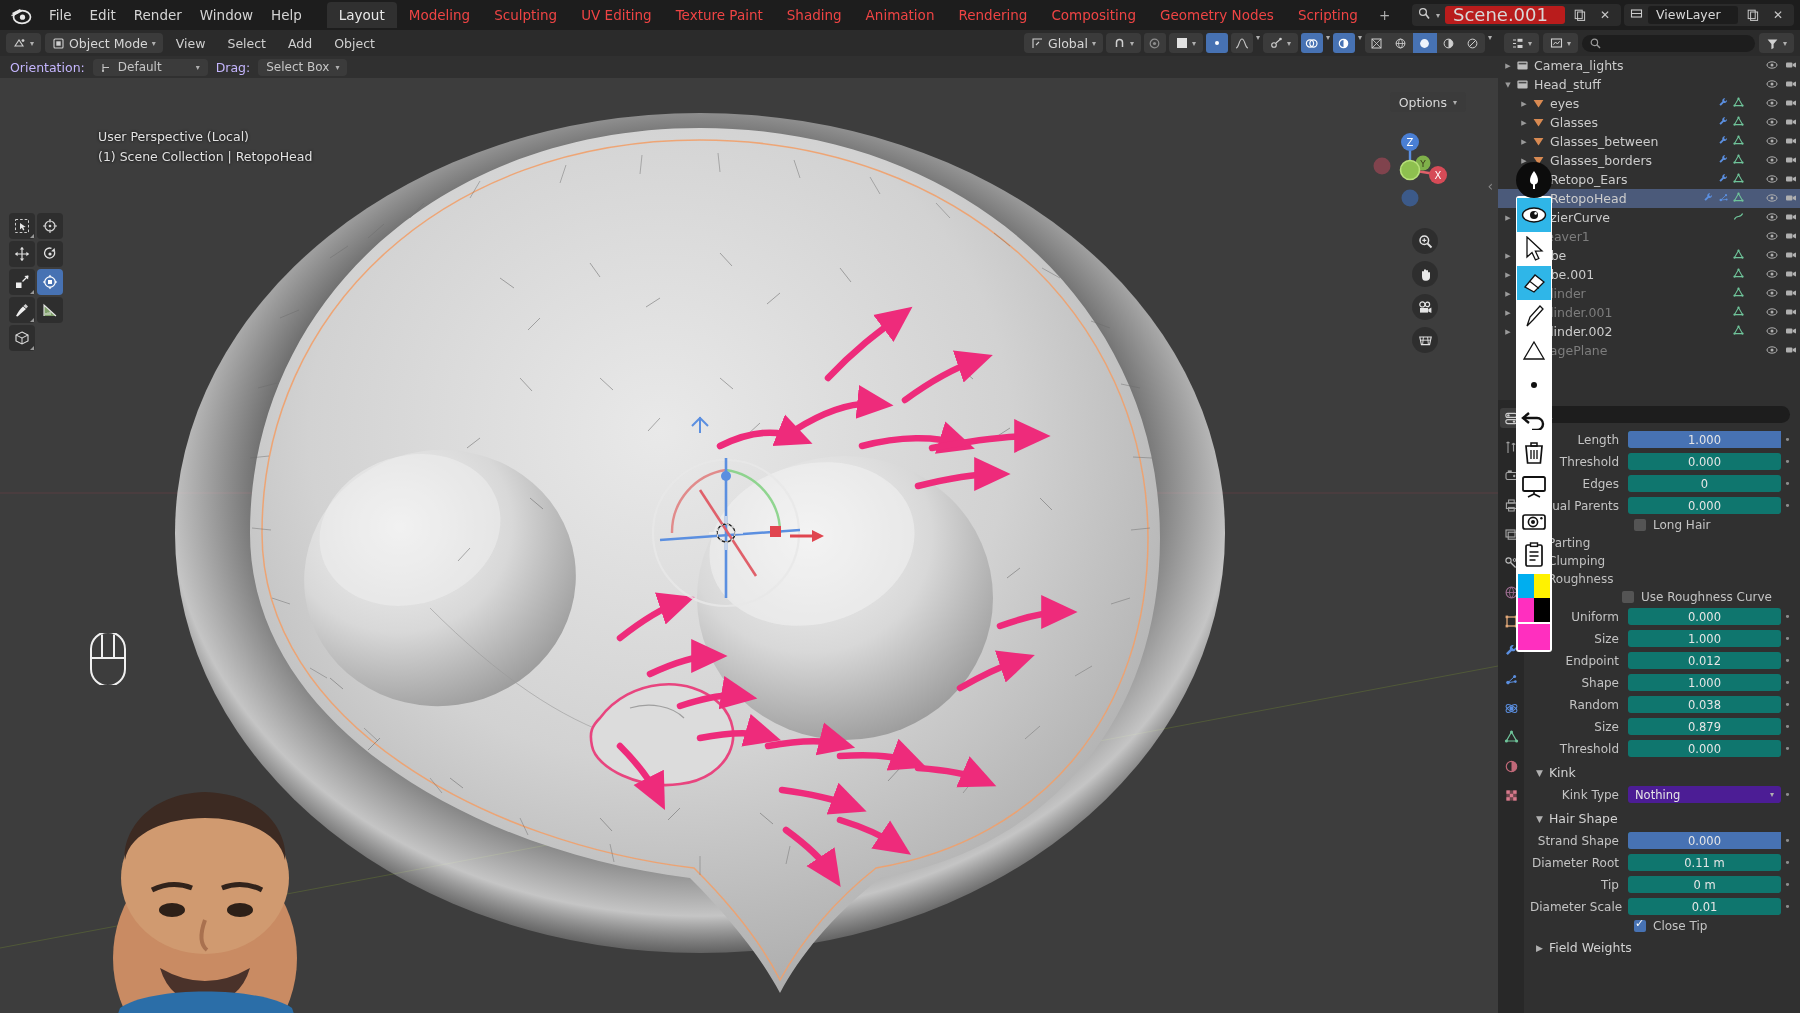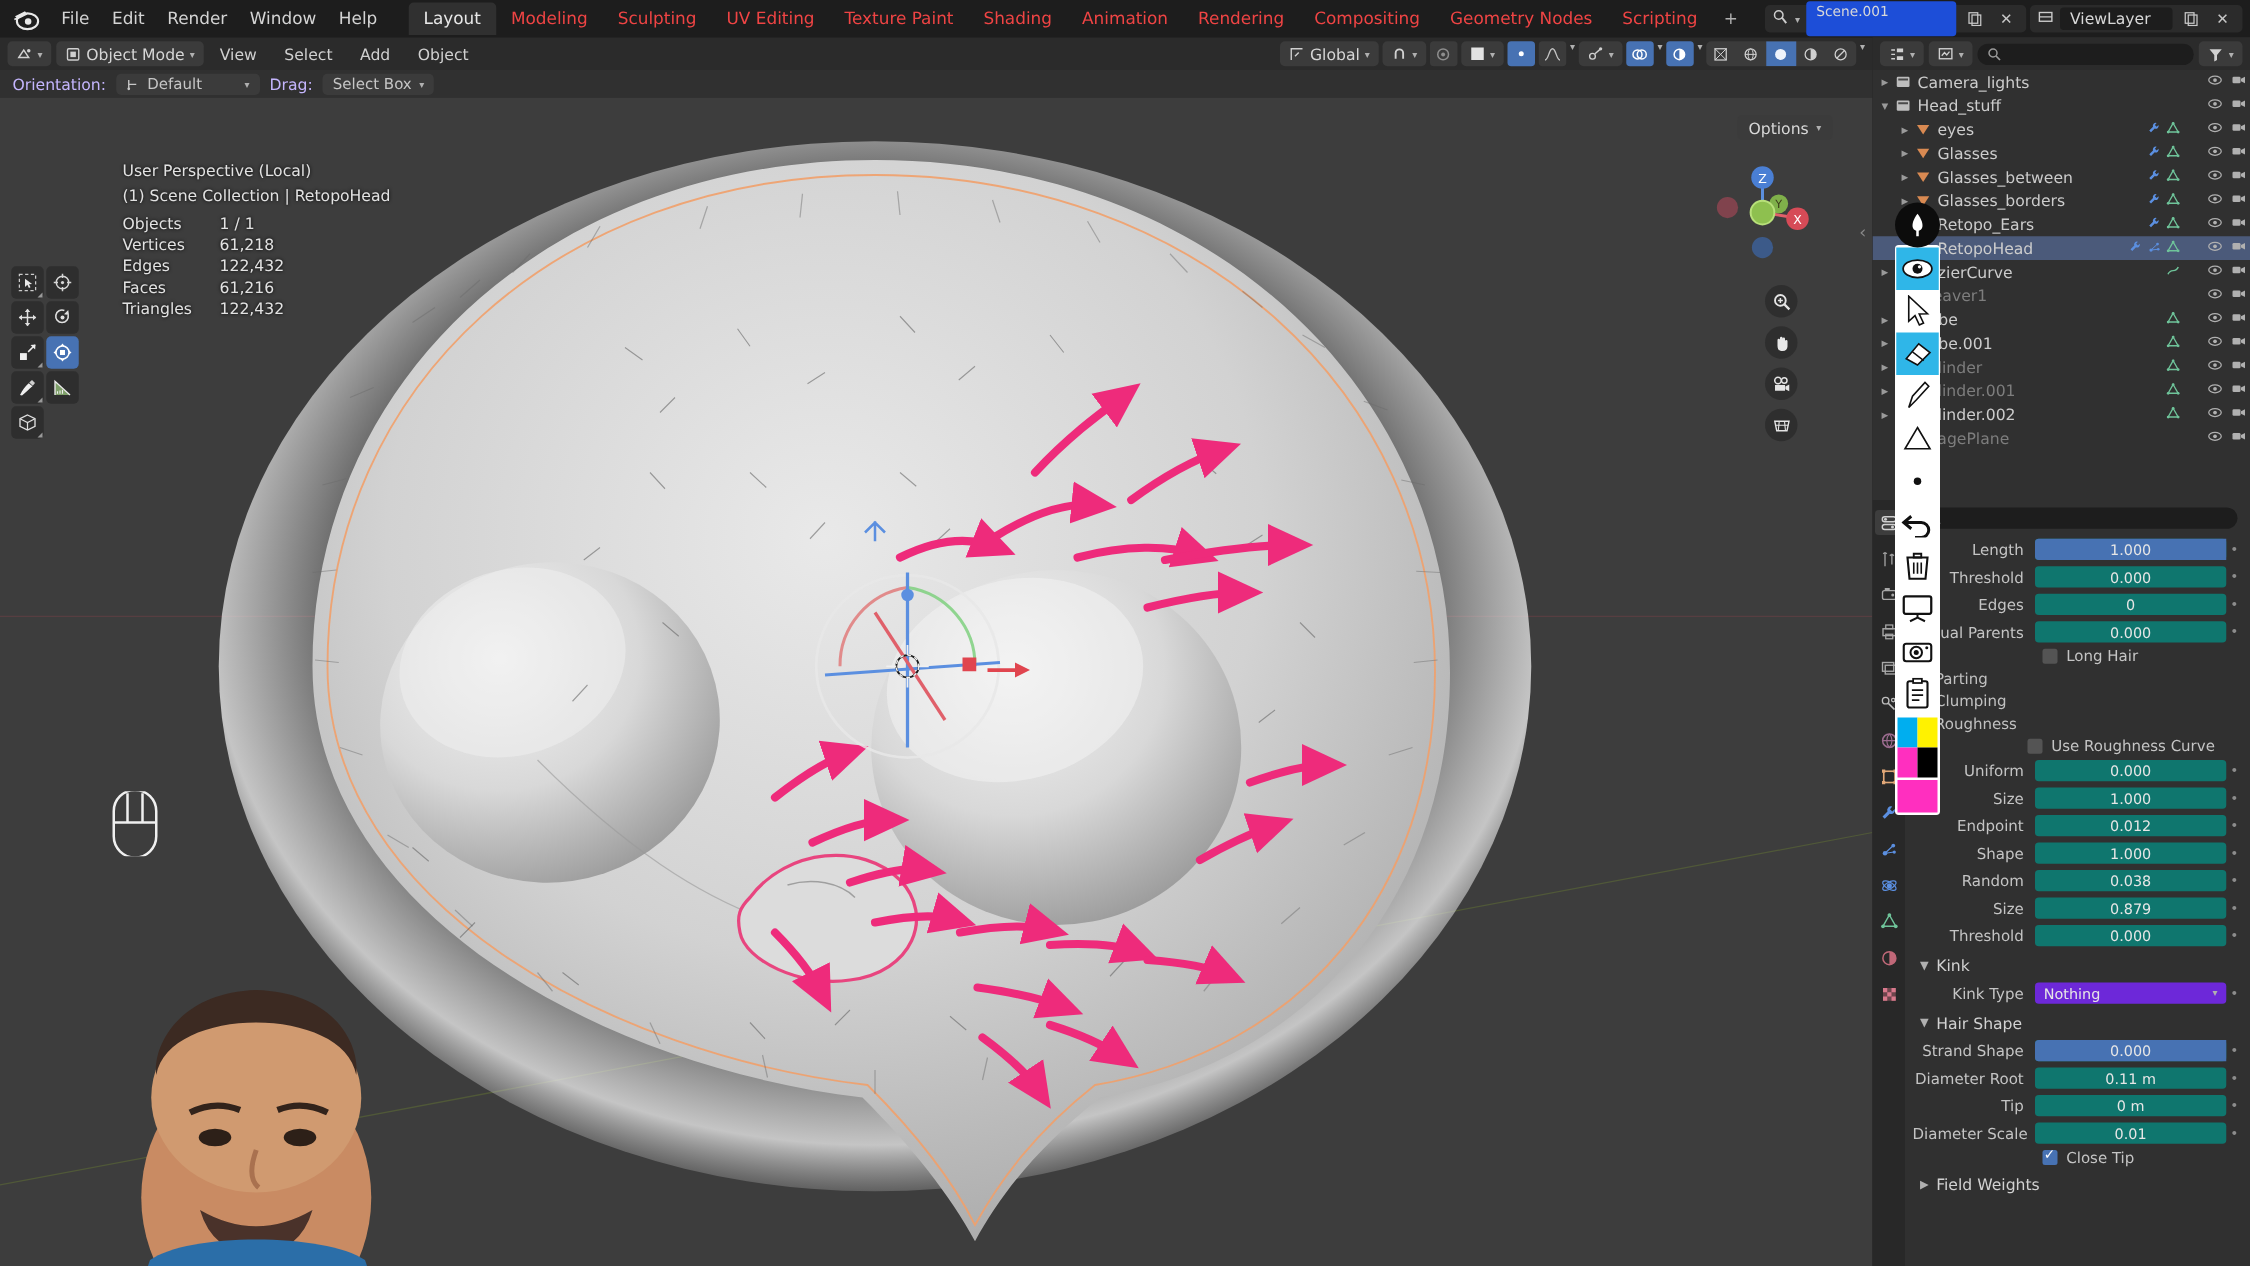--- a/index.html
+++ b/index.html
@@ -13,22 +13,22 @@
   #blender-logo{ width:26px; height:26px; margin:0 6px 0 8px; position:relative; }
   #blender-logo svg{ display:block; }
   .menu-item{ padding:3px 9px; font-size:13.5px; color:#d4d4d4; white-space:nowrap; }
   .tabs{ display:flex; align-items:center; margin-left:16px; }
   .tab{ padding:5px 12px; font-size:13.5px; color:#ef4444; border-radius:4px 4px 0 0; white-space:nowrap;}
   .tab.active{ background:#303030; color:#e8e8e8; }
   .tab.plus{ color:#b0b0b0; padding:5px 9px; }
   .topbar-right{ margin-left:auto; display:flex; align-items:center; gap:3px; padding-right:6px; }
   .scene-field{ display:flex; align-items:center; background:#2b2b2b; border-radius:4px;
      height:22px; padding:0 6px; gap:5px; }
-  .scene-name{ background:#1d4ed8; border-radius:3px; height:28px; line-height:18px;
-     padding:0 8px; font-size:11px; min-width:120px; }
+  .scene-name{ background:#b91c1c; border-radius:3px; height:18px; line-height:18px;
+     padding:0 8px; font-size:18px; min-width:120px; }
   .mini-btn{ width:20px; height:20px; display:flex; align-items:center; justify-content:center;
      color:#c8c8c8; font-size:12px; }
   .viewlayer-field{ display:flex; align-items:center; background:#2b2b2b; border-radius:4px;
      height:22px; padding:0 6px; gap:5px; }
   .vl-name{ background:#1d1d1d; border-radius:3px; height:18px; line-height:18px;
      padding:0 8px; font-size:12.5px; min-width:90px; }
 
   
   #vp-header{ position:absolute; left:0; top:30px; width:1498px; height:26px;
     background:#2b2b2b; display:flex; align-items:center; padding:0 6px; gap:4px; }
@@ -135,21 +135,21 @@
   .pval span{ position:relative; z-index:2; }
   .pdot{ width:13px; text-align:center; color:#8c8c8c; font-size:11px; }
   .pcheck{ display:flex; align-items:center; gap:7px; margin:3px 0 3px 104px; font-size:12px; color:#c4c4c4;}
   .cbx{ width:12px; height:12px; border-radius:2px; background:#545454; }
   .cbx.on{ background:#4772b3; position:relative; }
   .cbx.on:after{ content:"✓"; position:absolute; left:1px; top:-3px; font-size:11px; color:#fff; }
   .psec{ display:flex; align-items:center; gap:6px; font-size:12.5px; color:#d2d2d2;
      margin:7px 0 5px 6px; }
   .psec .ch{ font-size:9px; color:#b0b0b0; }
   .psub{ font-size:12px; color:#c0c0c0; margin:4px 0 4px 18px; }
-  .pdrop{ flex:1; height:17px; background:#6d28d9; border-radius:3px;
+  .pdrop{ flex:1; height:17px; background:#4c1d95; border-radius:3px;
      display:flex; align-items:center; padding:0 7px; font-size:11.5px; color:#e6e6e6;
      justify-content:space-between; }
 
   
   #palette{ position:absolute; left:1516px; top:196px; width:36px;
      background:#ffffff; border-radius:3px; display:flex; flex-direction:column;
      align-items:center; padding:2px 0; z-index:60; }
   #palette .pi{ width:34px; height:34px; display:flex; align-items:center; justify-content:center; }
   #palette .pi.active{ background:#2fb6e8; }
   #palette .swatch{ width:32px; height:48px; display:grid; grid-template-columns:1fr 1fr;
@@ -484,44 +484,20 @@
       <path d="M222 810 q20 -8 40 2" stroke="#32231b" stroke-width="5" fill="none"></path>
       <path d="M205 842 q-8 22 2 30" stroke="#a9714f" stroke-width="4" fill="none"></path>
       <path d="M160 890 q45 26 90 0 q-10 34 -45 36 q-35 -2 -45 -36 Z" fill="#4a322a"></path>
       <path d="M120 930 C150 908 260 908 292 930 L320 1013 L92 1013 Z" fill="#2b6ea8"></path>
     </g>
   </svg>
 
   <div id="stats">
     <div class="hdrline">User Perspective (Local)</div>
     <div class="hdrline">(1) Scene Collection | RetopoHead</div>
-    <table>
-      <tbody>
-          <tr>
-            <td class="k">Objects</td>
-            <td>1 / 1</td>
-          </tr>
-      <tr>
-            <td class="k">Vertices</td>
-            <td>61,218</td>
-          </tr>
-      <tr>
-            <td class="k">Edges</td>
-            <td>122,432</td>
-          </tr>
-      <tr>
-            <td class="k">Faces</td>
-            <td>61,216</td>
-          </tr>
-      <tr>
-            <td class="k">Triangles</td>
-            <td>122,432</td>
-          </tr>
-    </tbody>
-      </table>
   </div>
 
   <div id="vp-tools">
     <div class="vt">
       <svg width="16" height="16" viewBox="0 0 16 16">
           <rect x="1.5" y="1.5" width="13" height="13" fill="none" stroke="#ccc" stroke-width="1" stroke-dasharray="2.6 2"></rect>
           <path d="M6 5 L6 11.6 L7.9 9.8 L9.1 12.4 L10.4 11.8 L9.2 9.3 L11.7 9.1 Z" fill="#e8e8e8"></path>
         </svg>
       <div class="corner"></div>
     </div>

